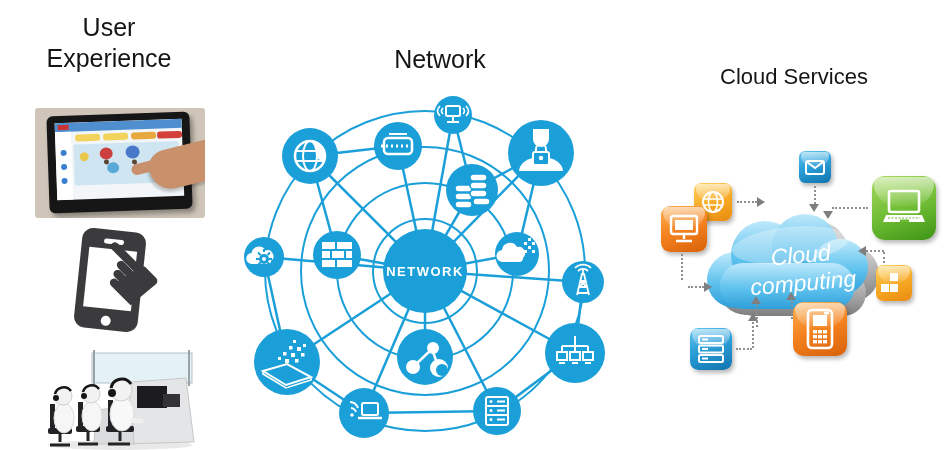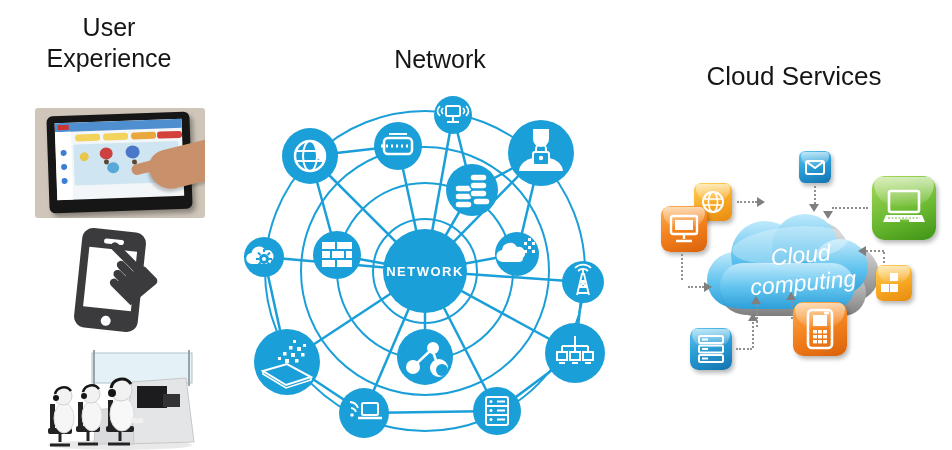--- a/index.html
+++ b/index.html
@@ -6,21 +6,21 @@
   .canvas {
     position:relative; width:952px; height:450px; background:#ffffff;
     font-family:"Liberation Sans", sans-serif; overflow:hidden;
   }
   .sec-title { position:absolute; text-align:center; color:#151515; font-size:25px; line-height:31px; }
   .sec-title span { display:block; }
 
   
   .ux-title { left:0; top:12px; width:218px; }
   .net-title { left:330; top:44px; width:220px; left:330px; }
-  .cs-title { left:666px; top:61px; width:256px; font-size:26px; }
+  .cs-title { left:666px; top:61px; width:256px; font-size:22px; }
 
   .tablet-photo { position:absolute; left:35px; top:108px; width:170px; height:110px;
     background:#cfc6b9; border-radius:3px; overflow:hidden; }
   .tablet-frame { position:absolute; left:13px; top:6px; width:143px; height:97px;
     background:#161616; border-radius:6px; transform:rotate(-2deg);
     box-shadow:3px 4px 5px rgba(0,0,0,.35); }
   .tablet-screen { position:absolute; left:8px; top:7px; width:127px; height:77px;
     background:#f2f6f8; overflow:hidden; }
   .ts-header { position:absolute; left:0; top:0; width:100%; height:9px; background:#4f8fd0; }
   .ts-logo { position:absolute; left:3px; top:2px; width:11px; height:5px; background:#cc3333; }

